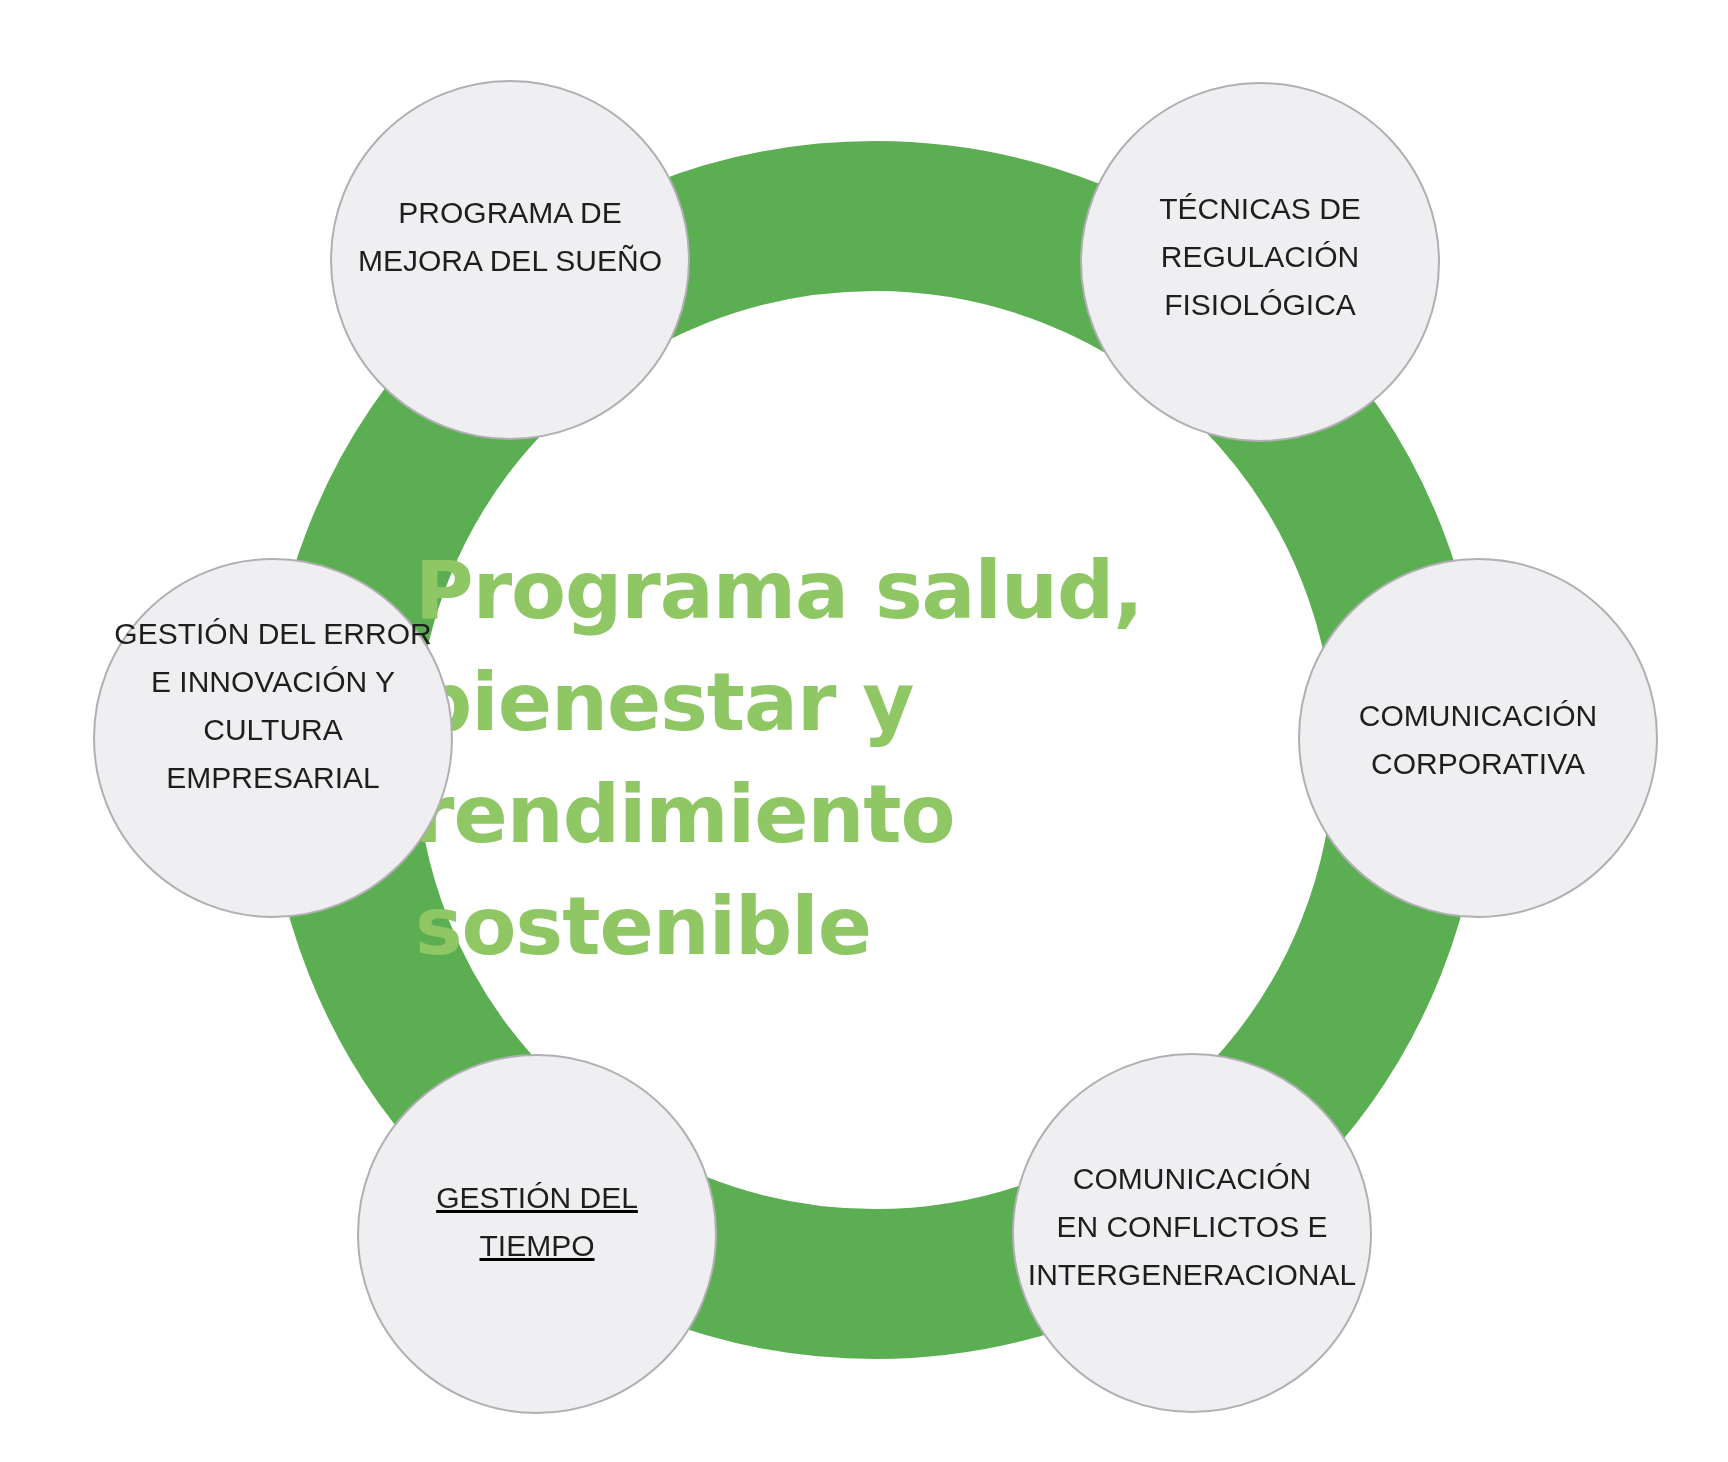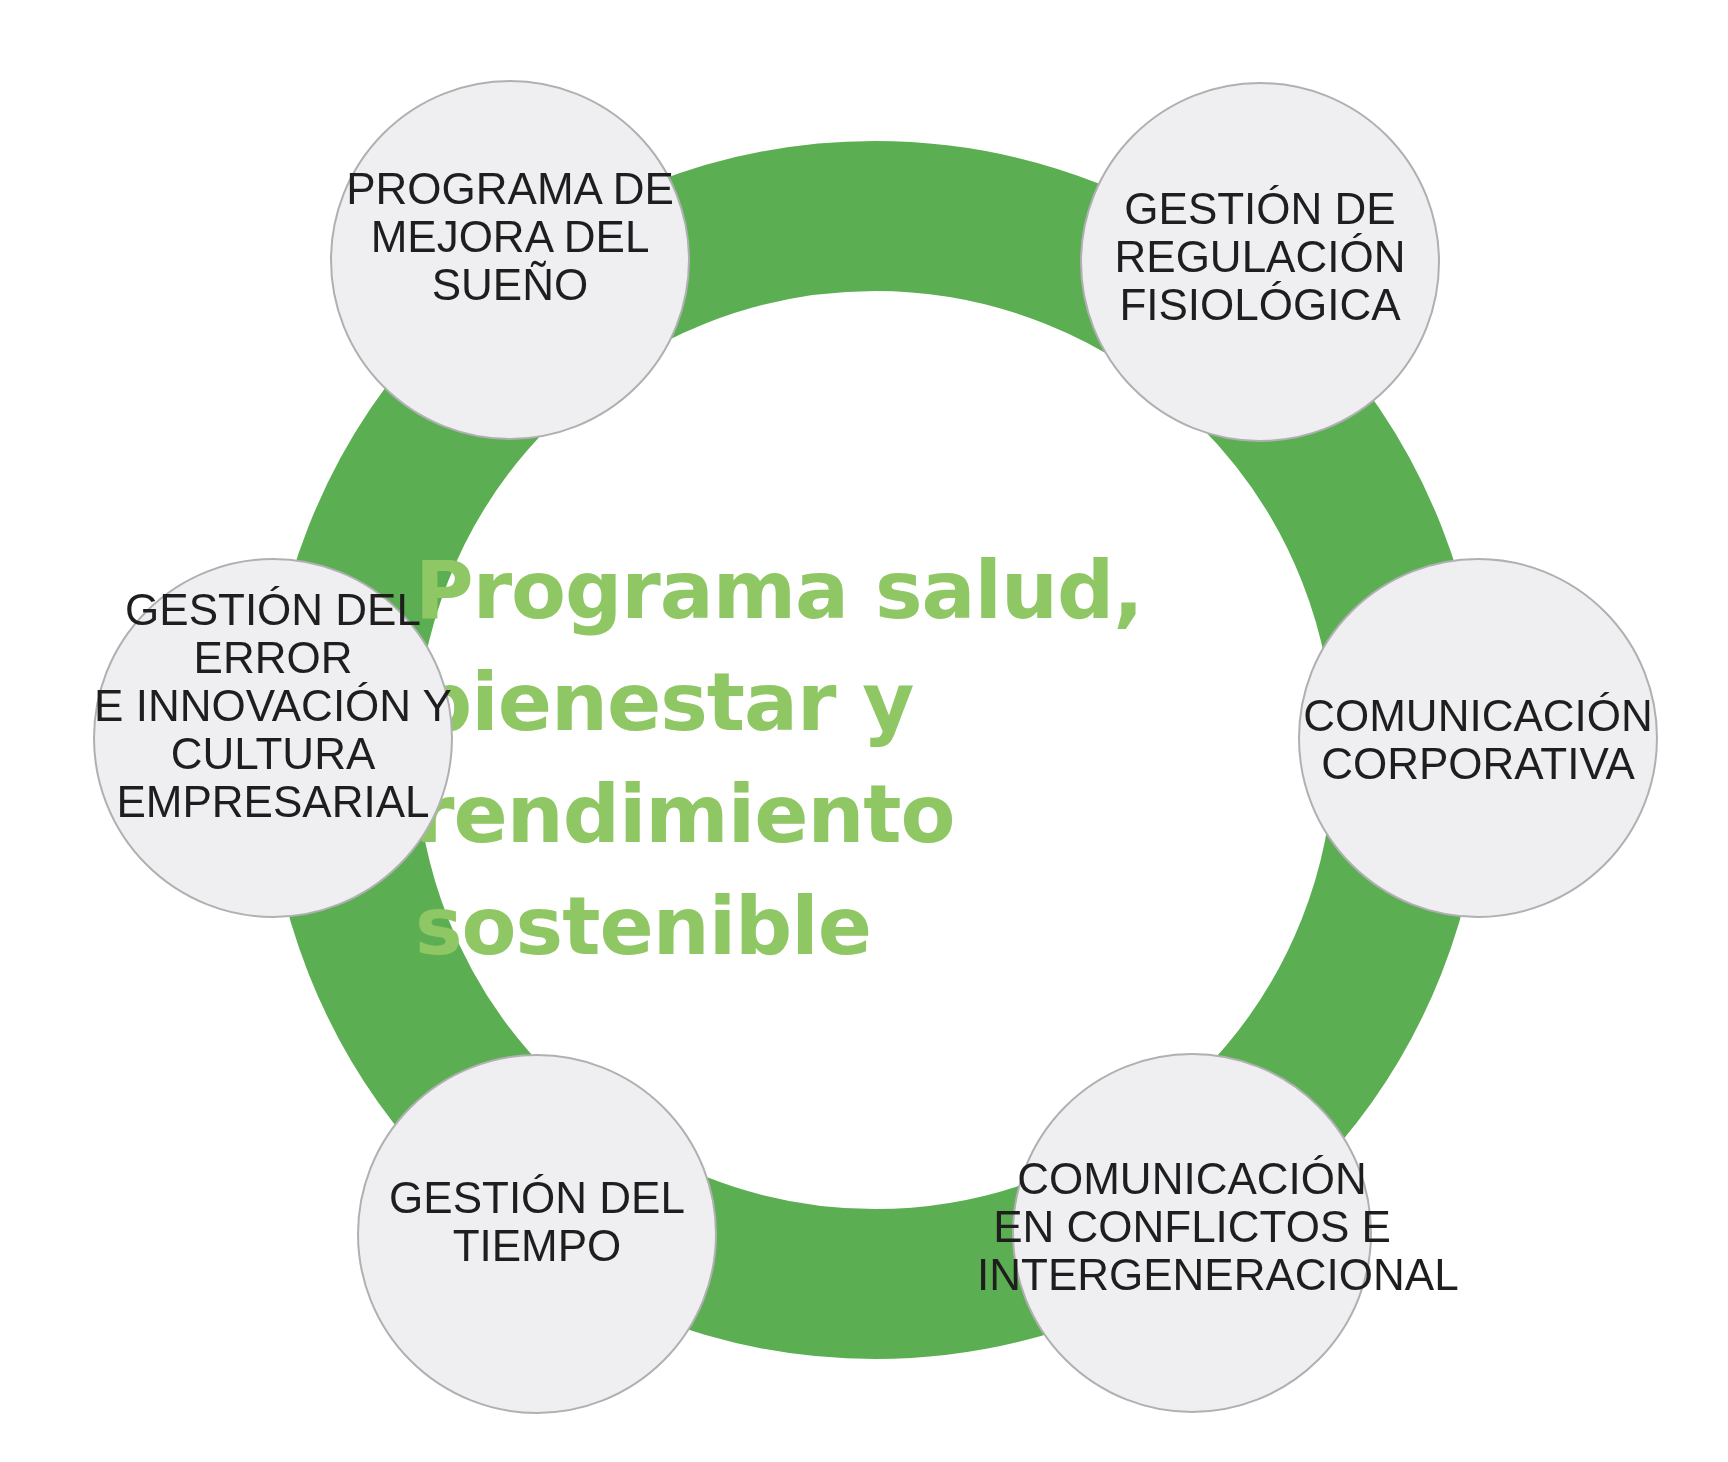--- a/index.html
+++ b/index.html
@@ -54,31 +54,31 @@
     border: 2px solid var(--color-node-border, #B0B0B3);
     border-radius: 50%;
     display: flex;
     align-items: center;
     justify-content: center;
   }
   .node-label {
     flex: none;
     width: 430px;
     text-align: center;
-    font-size: 44px;
+    font-size: 30px;
     line-height: 48px;
     color: var(--color-node-text, #1E1E1E);
     white-space: pre-line;
   }
 
   .pos-tl { left: 330px;  top: 80px;   }
   .pos-tr { left: 1080px; top: 82px;   }
   .pos-r  { left: 1298px; top: 558px;  }
   .pos-br { left: 1012px; top: 1053px; }
-  .pos-bl { left: 357px;  top: 1054px; }
+  .pos-bl { left: 357px;  top: 1054px; text-decoration: underline; }
   .pos-l  { left: 93px;   top: 558px;  }
 
   .pos-tl .node-label { transform: translateY(-23px); }
   .pos-tr .node-label { transform: translateY(-5px);  }
   .pos-r  .node-label { transform: translateY(2px);   }
   .pos-br .node-label { transform: translateY(-6px);  }
   .pos-bl .node-label { transform: translateY(-12px); }
   .pos-l  .node-label { transform: translateY(-42px); margin-top: 20px; }
 </style>
 </head>
@@ -92,21 +92,21 @@
 bienestar y
 rendimiento
 sostenible</div>
 
   <div class="node pos-tl">
     <span class="node-label">PROGRAMA DE
 MEJORA DEL SUEÑO</span>
   </div>
 
   <div class="node pos-tr">
-    <span class="node-label">GESTIÓN DE
+    <span class="node-label">TÉCNICAS DE
 REGULACIÓN
 FISIOLÓGICA</span>
   </div>
 
   <div class="node pos-r">
     <span class="node-label">COMUNICACIÓN
 CORPORATIVA</span>
   </div>
 
   <div class="node pos-br">

